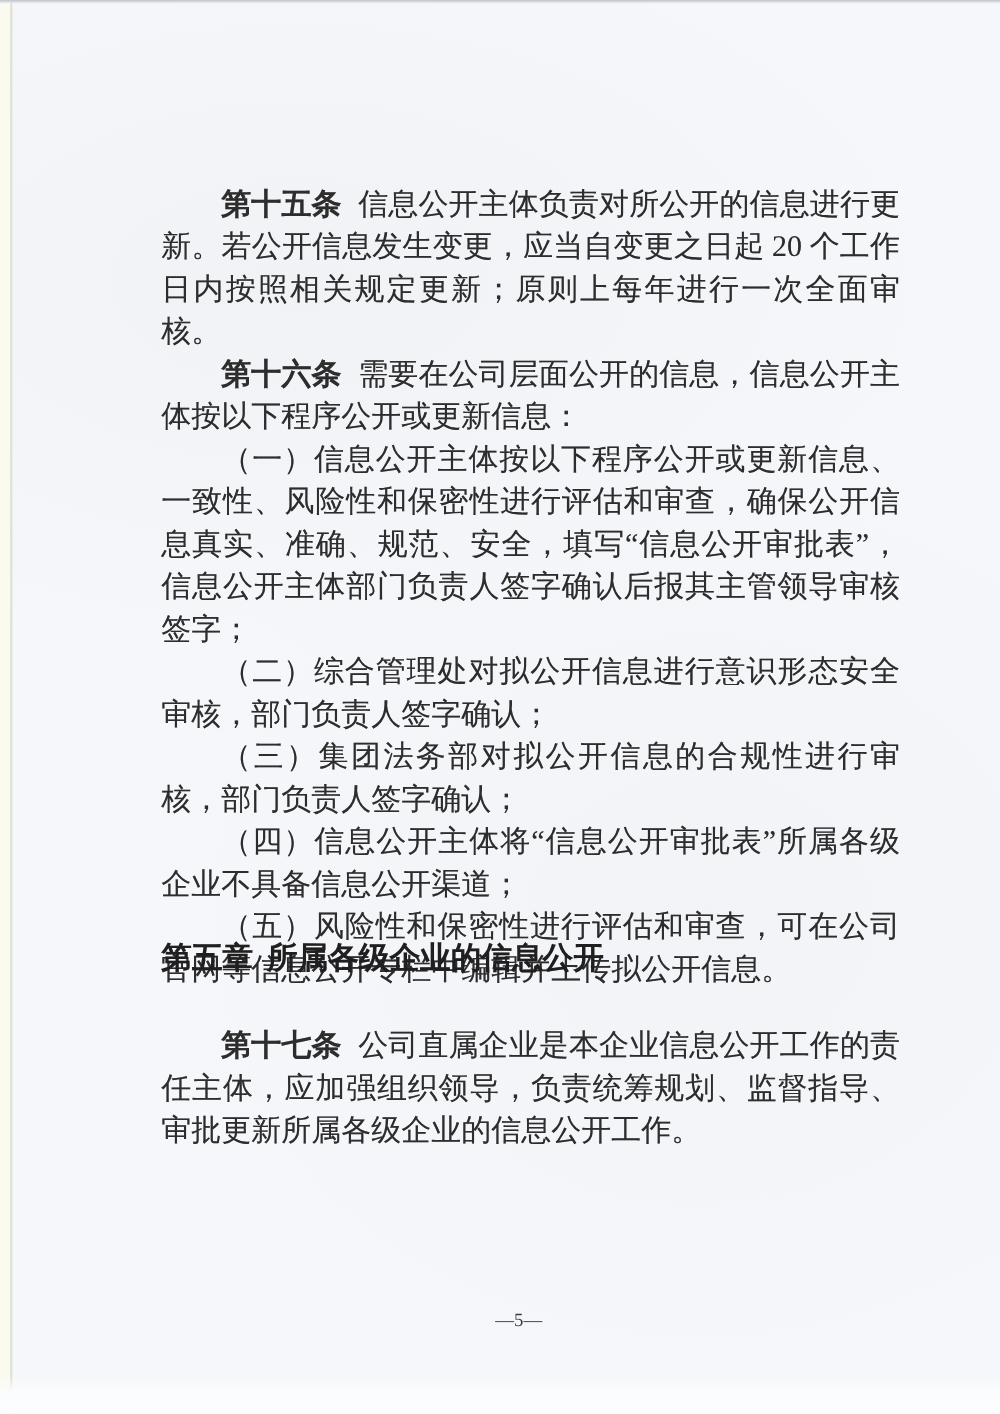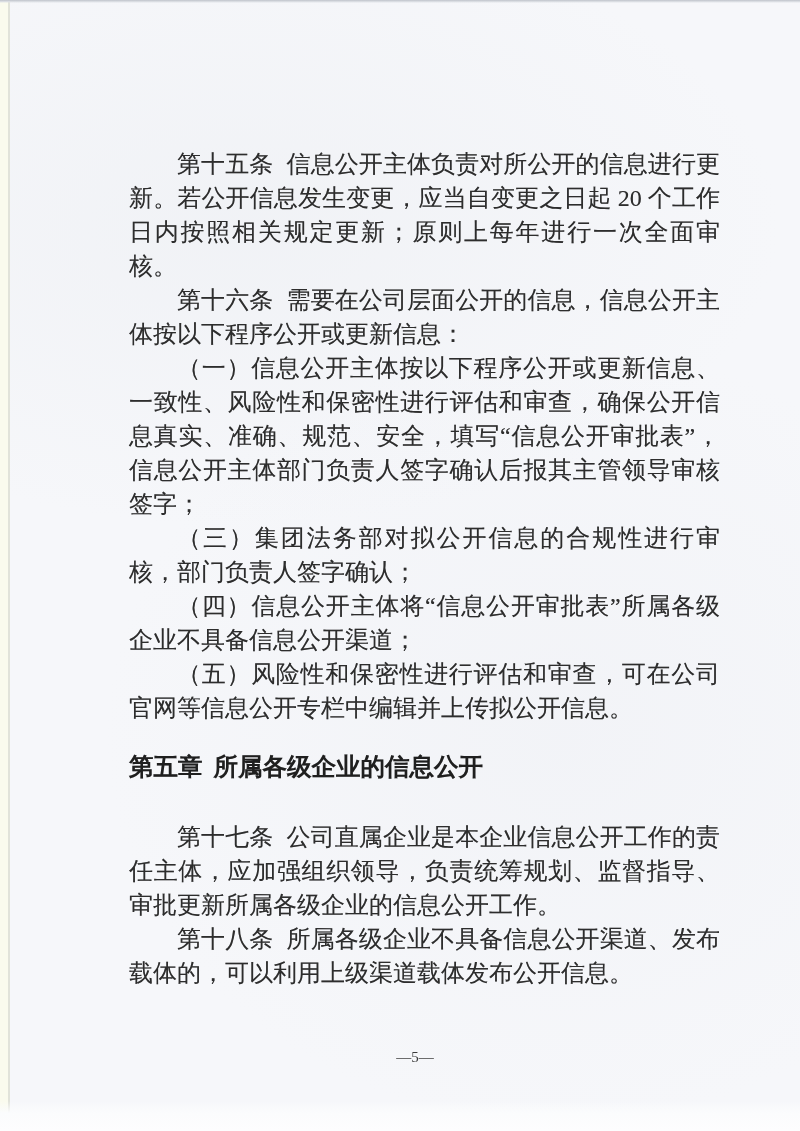--- a/index.html
+++ b/index.html
@@ -49,21 +49,21 @@
   }
   .block-a { top: 147px; }
   .block-b { top: 820px; }
   .para {
     margin: 0;
     text-indent: 2em;
     text-align: justify;
     text-shadow: 0 0 0.5px rgba(45,45,45,0.4);
   }
   .label {
-    font-weight: normal;
+    font-weight: bold;
     padding-right: 0.55em;
   }
   .chapter-heading {
     position: absolute;
     left: 129px;
     top: 750px;
     width: 591px;
     font-family: "Liberation Sans", "DejaVu Sans", sans-serif;
     font-weight: bold;
     font-size: 24.5px;
@@ -88,28 +88,28 @@
 
 <div class="scan">
   <div class="edge-left"></div>
   <div class="edge-top"></div>
   <div class="edge-bottom"></div>
 
   <div class="block block-a">
     <p class="para"><b class="label">第十五条</b><span>信息公开主体负责对所公开的信息进行更新。若公开信息发生变更，应当自变更之日起 20 个工作日内按照相关规定更新；原则上每年进行一次全面审核。</span></p>
     <p class="para"><b class="label">第十六条</b><span>需要在公司层面公开的信息，信息公开主体按以下程序公开或更新信息：</span></p>
     <p class="para">（一）信息公开主体按以下程序公开或更新信息、一致性、风险性和保密性进行评估和审查，确保公开信息真实、准确、规范、安全，填写“信息公开审批表”，信息公开主体部门负责人签字确认后报其主管领导审核签字；</p>
+    <p class="para">（二）综合管理处对拟公开信息进行意识形态安全审核，部门负责人签字确认；</p>
     <p class="para">（三）集团法务部对拟公开信息的合规性进行审核，部门负责人签字确认；</p>
     <p class="para">（四）信息公开主体将“信息公开审批表”所属各级企业不具备信息公开渠道；</p>
     <p class="para">（五）风险性和保密性进行评估和审查，可在公司官网等信息公开专栏中编辑并上传拟公开信息。</p>
   </div>
 
   <div class="chapter-heading">
     <span class="ch-label">第五章</span><span>所属各级企业的信息公开</span>
   </div>
 
   <div class="block block-b">
     <p class="para"><b class="label">第十七条</b><span>公司直属企业是本企业信息公开工作的责任主体，应加强组织领导，负责统筹规划、监督指导、审批更新所属各级企业的信息公开工作。</span></p>
-    <p class="para"><b class="label">第十八条</b><span>所属各级企业不具备信息公开渠道、发布载体的，可以利用上级渠道载体发布公开信息。</span></p>
   </div>
 
   <div class="page-number">—5—</div>
 </div>
 
 </body></html>

